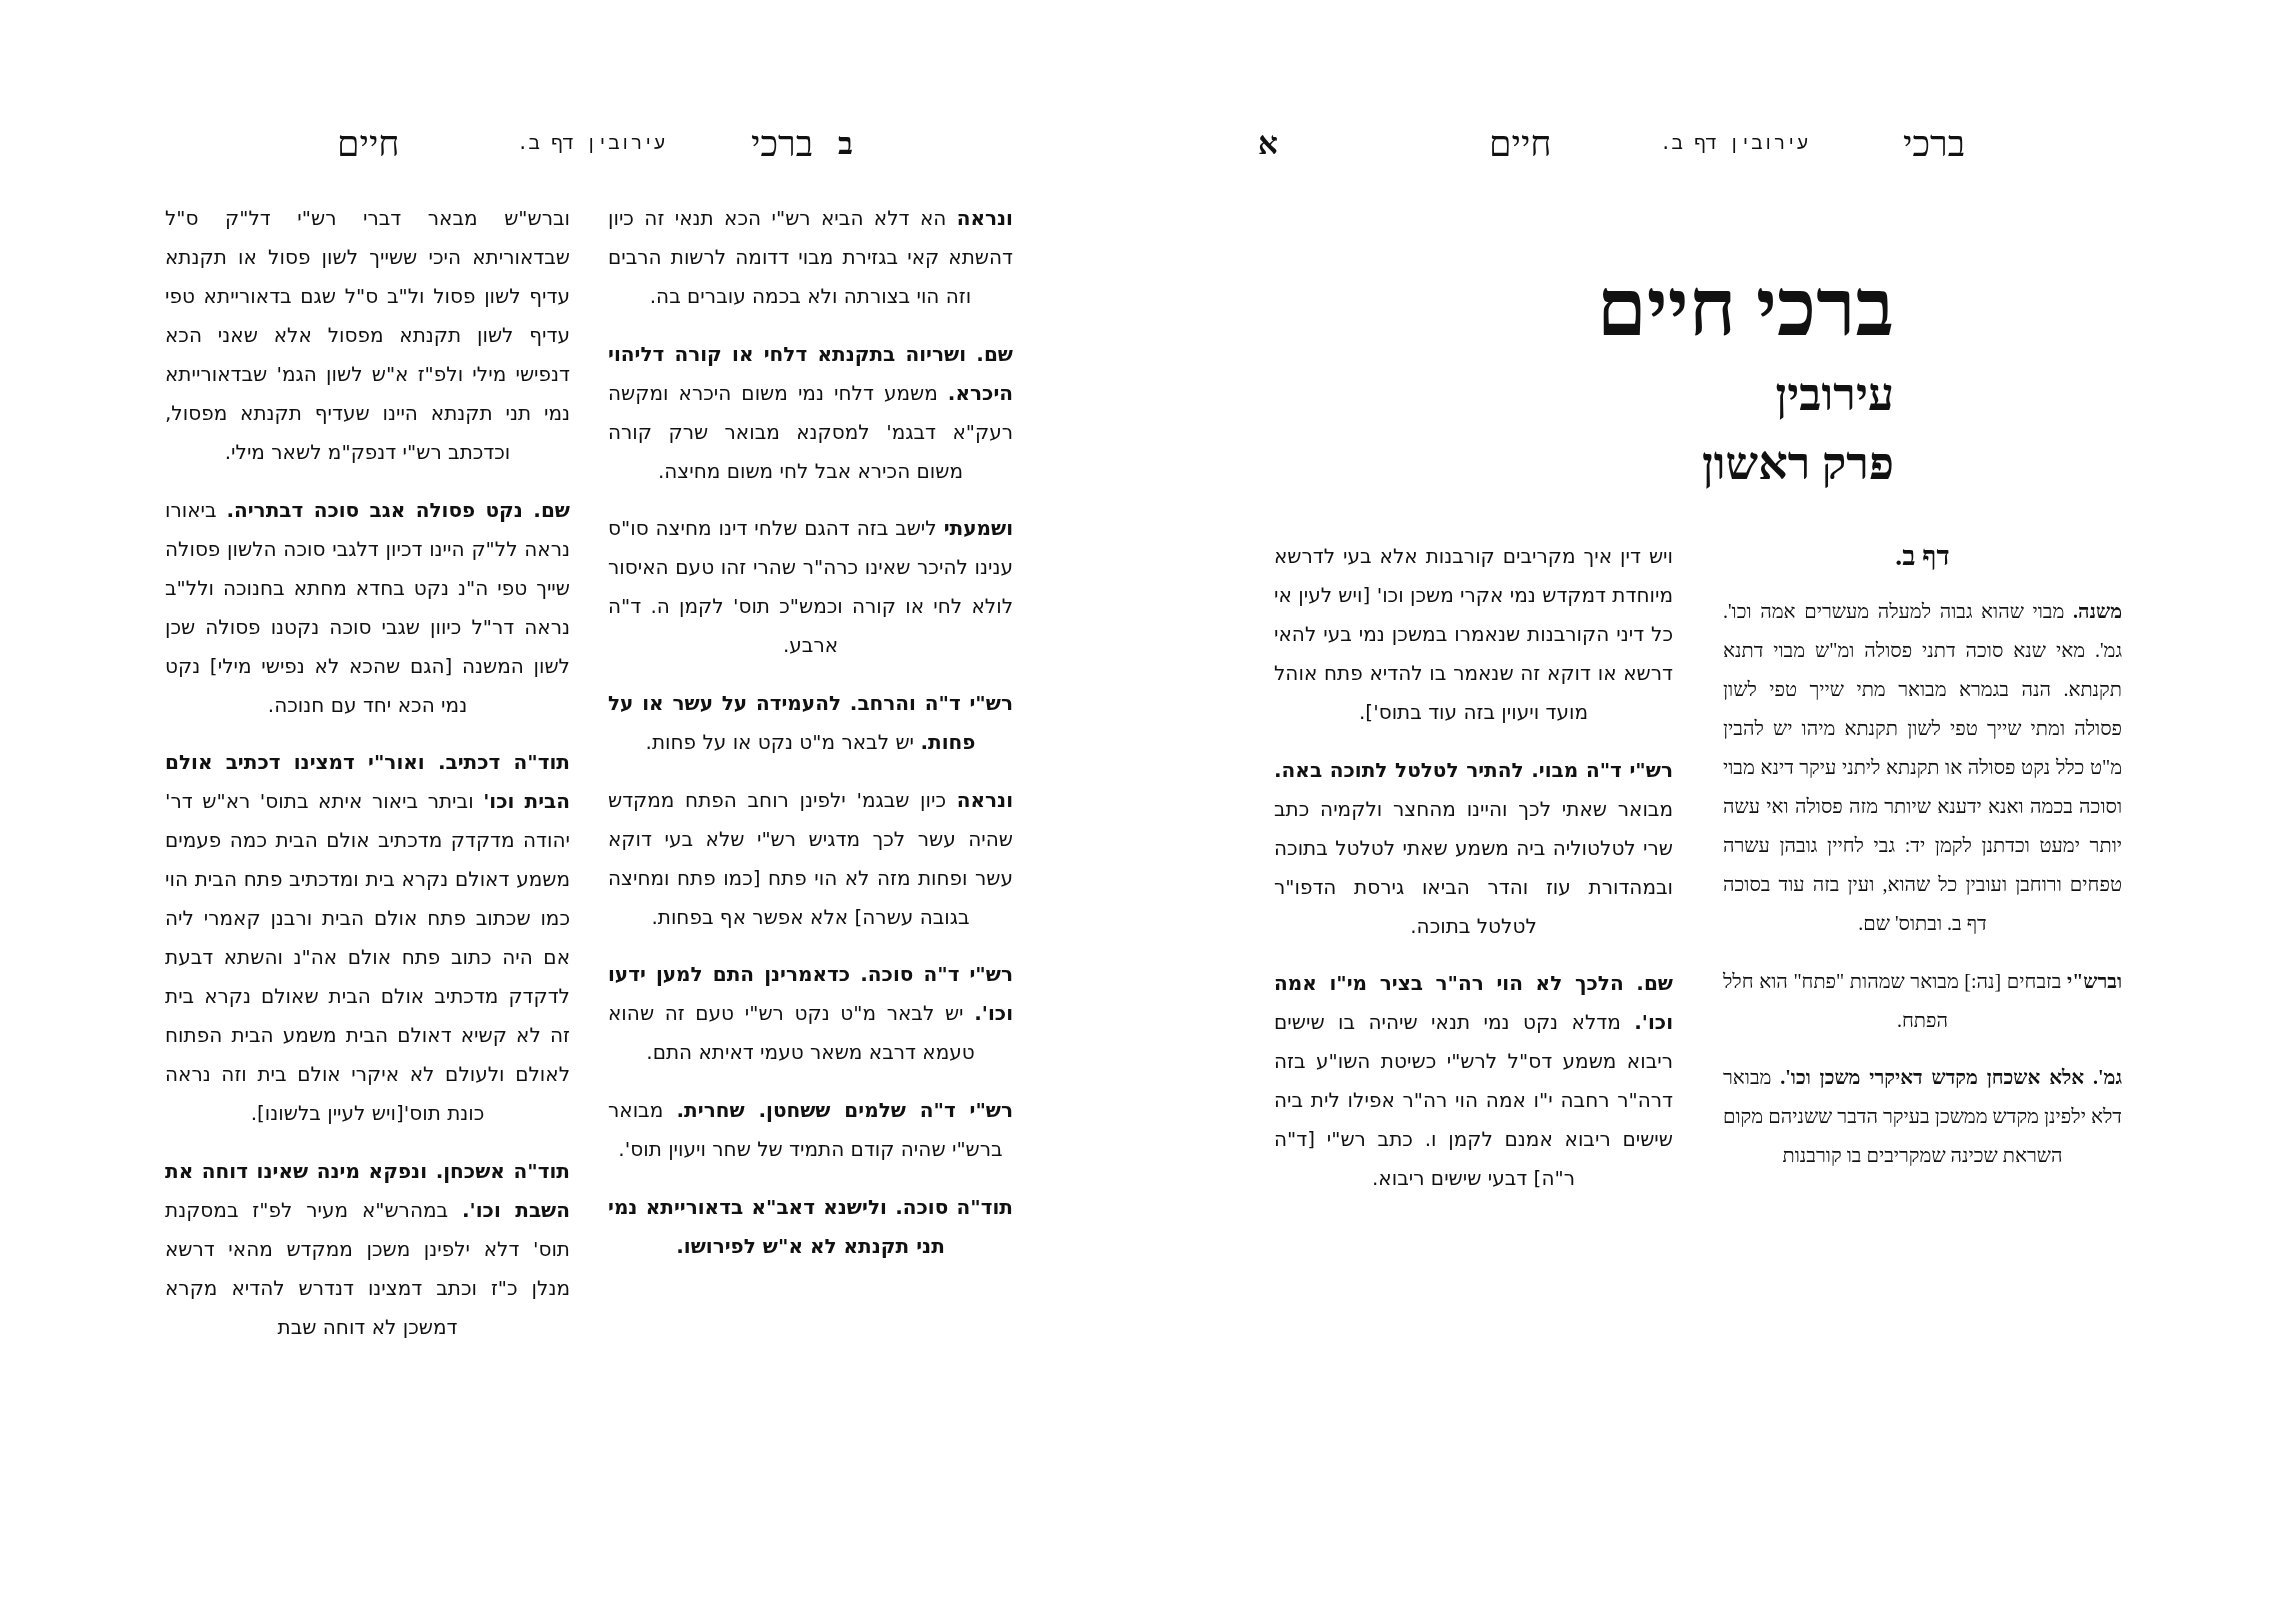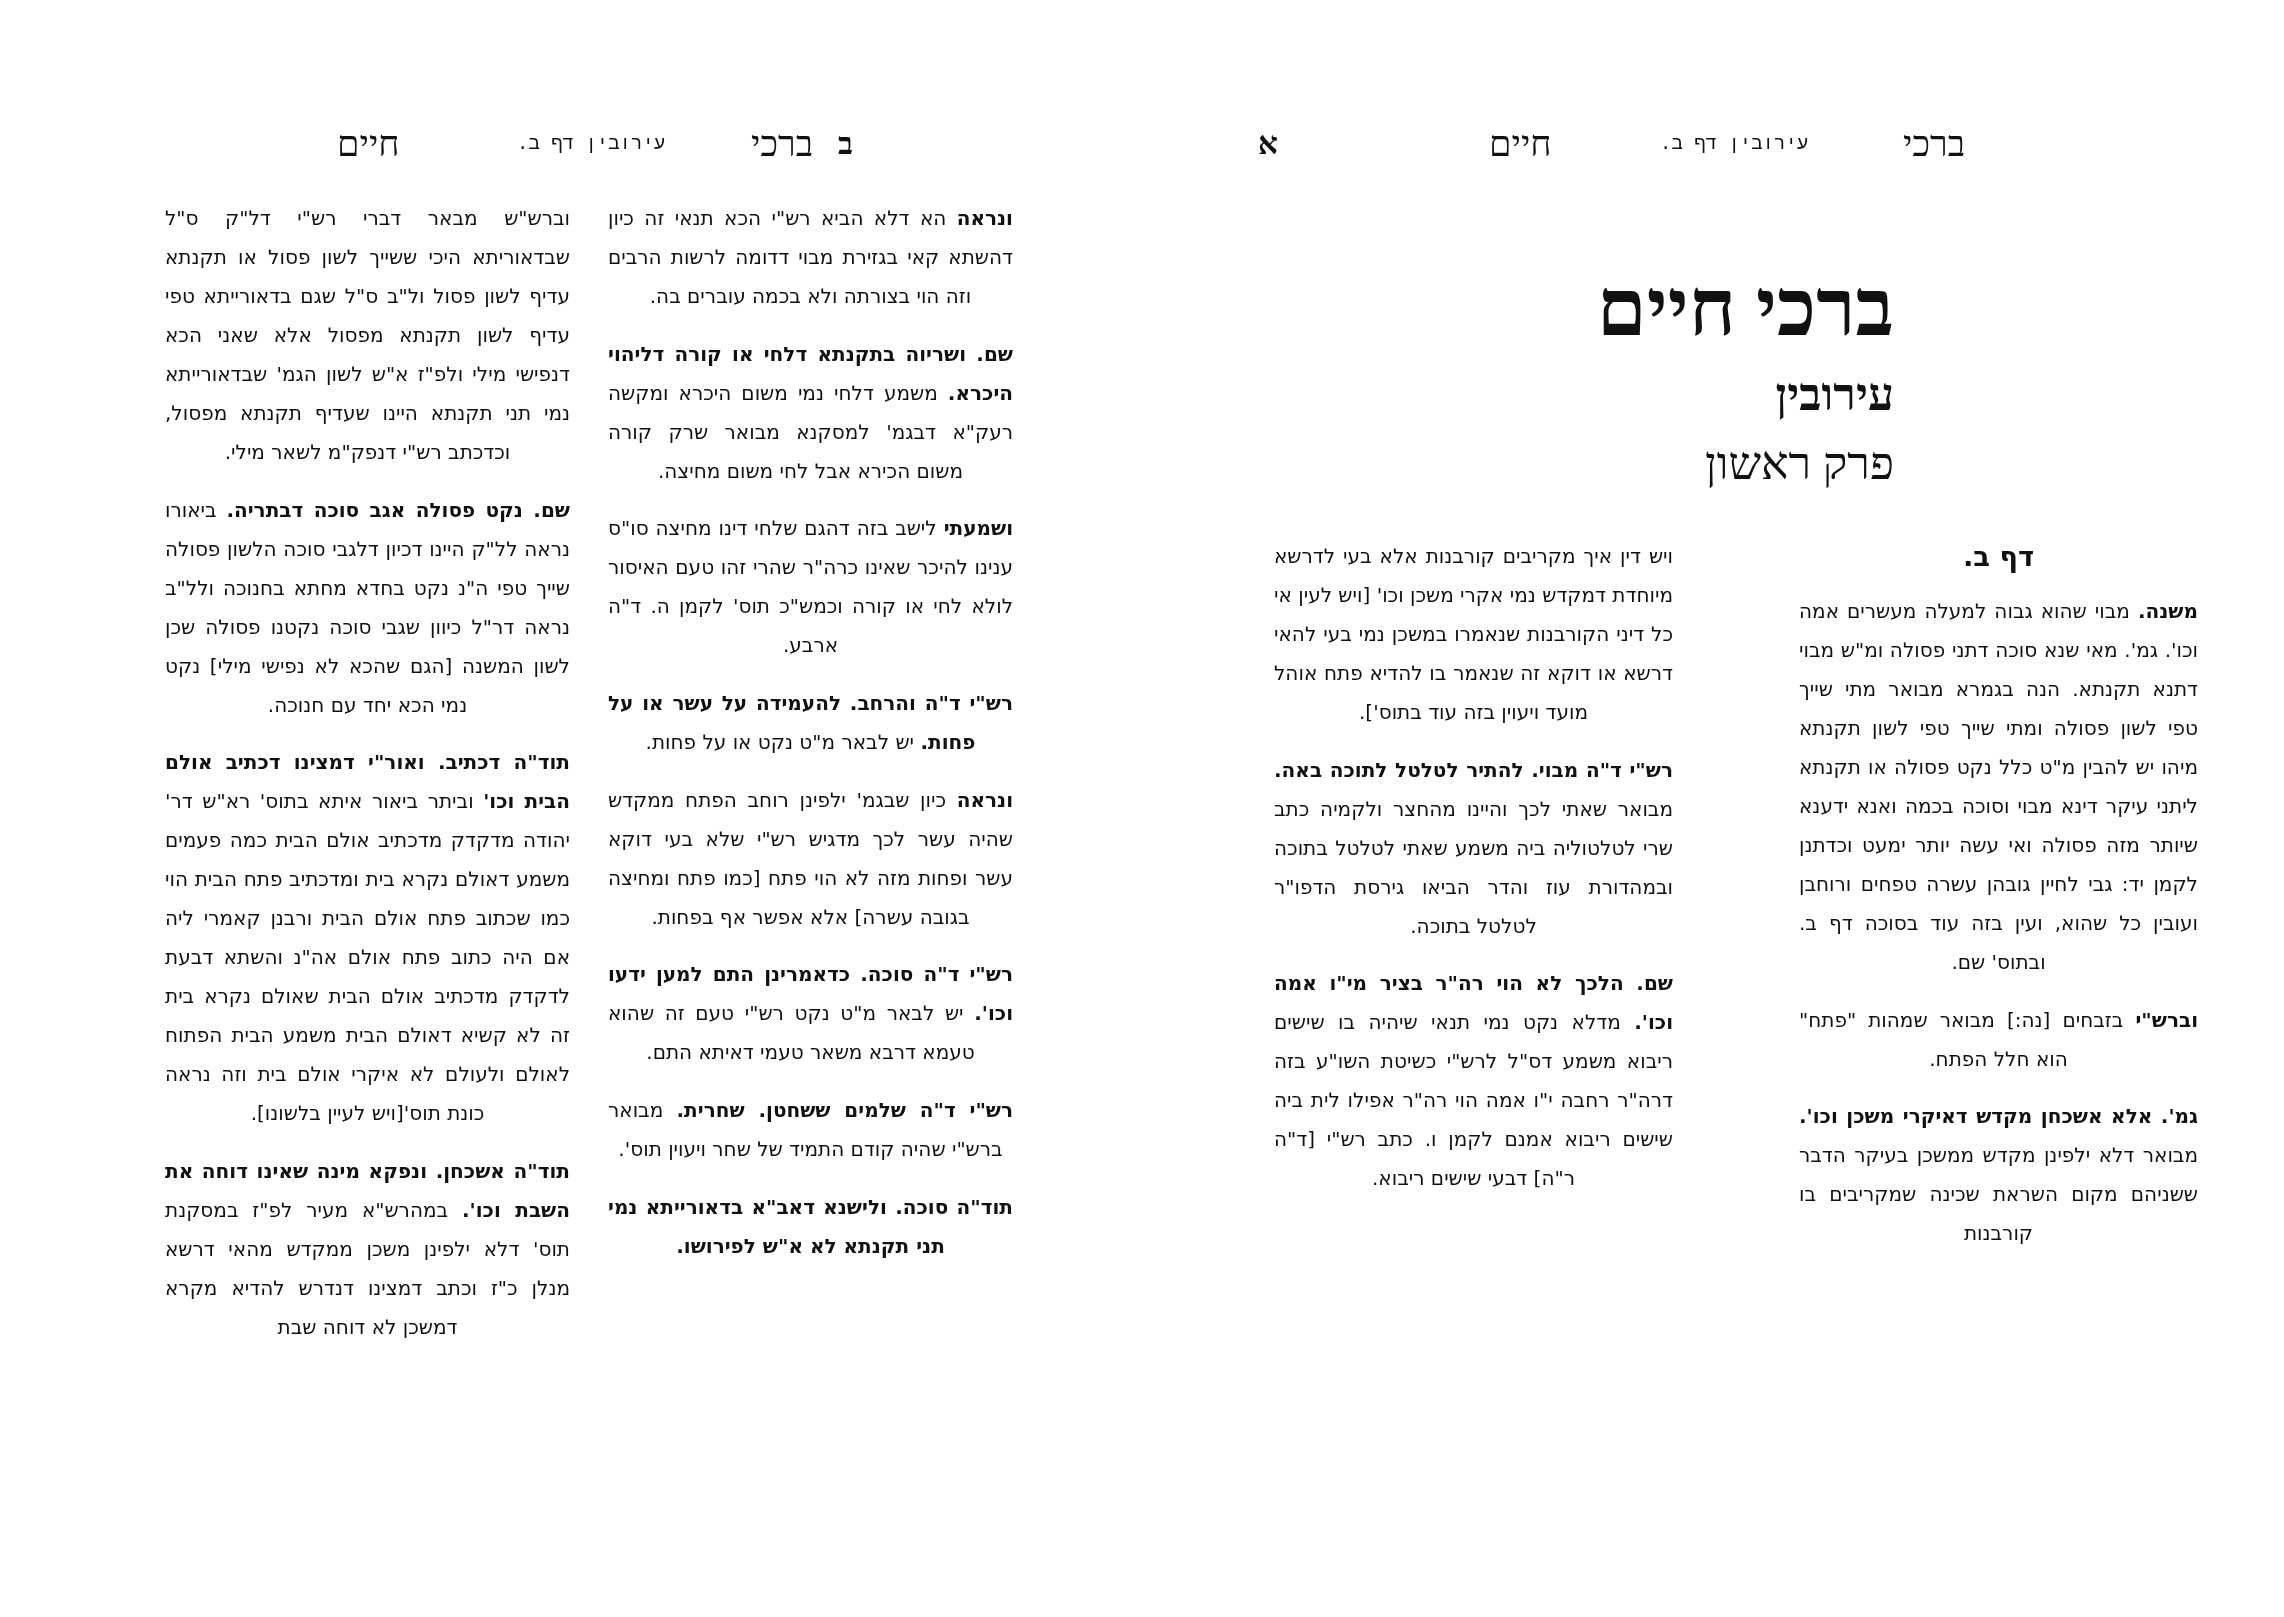--- a/index.html
+++ b/index.html
@@ -13,31 +13,31 @@
   .page-right { left:1140px; width:1144px; }
 
   .hdr { position:absolute; top:122px; direction:rtl; white-space:nowrap; color:#111; }
   .hdr-big { font-family:"Liberation Serif","DejaVu Serif",serif; font-weight:normal; font-size:36px; line-height:44px; }
   .hdr-mid { font-family:Liberation Mono, monospace; font-size:19px; line-height:44px; }
   .hdr-num { font-family:"Liberation Serif","DejaVu Serif",serif; font-weight:bold; font-size:31px; line-height:44px; }
 
   .title-block { position:absolute; left:1458px; width:436px; top:262px; direction:rtl; }
   .t1 { font-family:"Liberation Serif","DejaVu Serif",serif; font-weight:bold; font-size:80px; line-height:93px; }
   .t2 { font-family:"Liberation Serif","DejaVu Serif",serif; font-weight:bold; font-size:46px; line-height:69px; margin-top:5px; }
-  .t3 { font-family:"Liberation Serif","DejaVu Serif",serif; font-weight:normal; font-size:46px; line-height:69px; }
+  .t3 { font-family:"Liberation Serif","DejaVu Serif",serif; font-weight:bold; font-size:46px; line-height:69px; }
 
   .col { position:absolute; direction:rtl; text-align:justify; font-size:20px; line-height:39px; }
   .col p { margin:0 0 18.7px 0; text-align-last:center; }
   .col p.daf { text-align:center; font-weight:bold; font-size:27.4px; margin-bottom:16px; }
   .lead { font-weight:bold; }
 
   #colB-left  { left:165px;  top:199px; width:405px; }
   #colB-right { left:608px;  top:199px; width:405px; }
   #colA-left  { left:1274px; top:537px; width:399px; }
-  #colA-right { left:1799px; top:537px; width:399px; }
+  #colA-right { left:1723px; top:537px; width:399px;font-family:Liberation Serif, serif; }
 </style>
 </head>
 <body>
 
 <div class="page page-left">
   <div class="hdr hdr-num" style="left:838px;">ב</div>
   <div class="hdr hdr-big" style="left:751px;">ברכי</div>
   <div class="hdr hdr-mid" style="left:517px;">עירובין דף ב.</div>
   <div class="hdr hdr-big" style="left:337px;">חיים</div>
 

